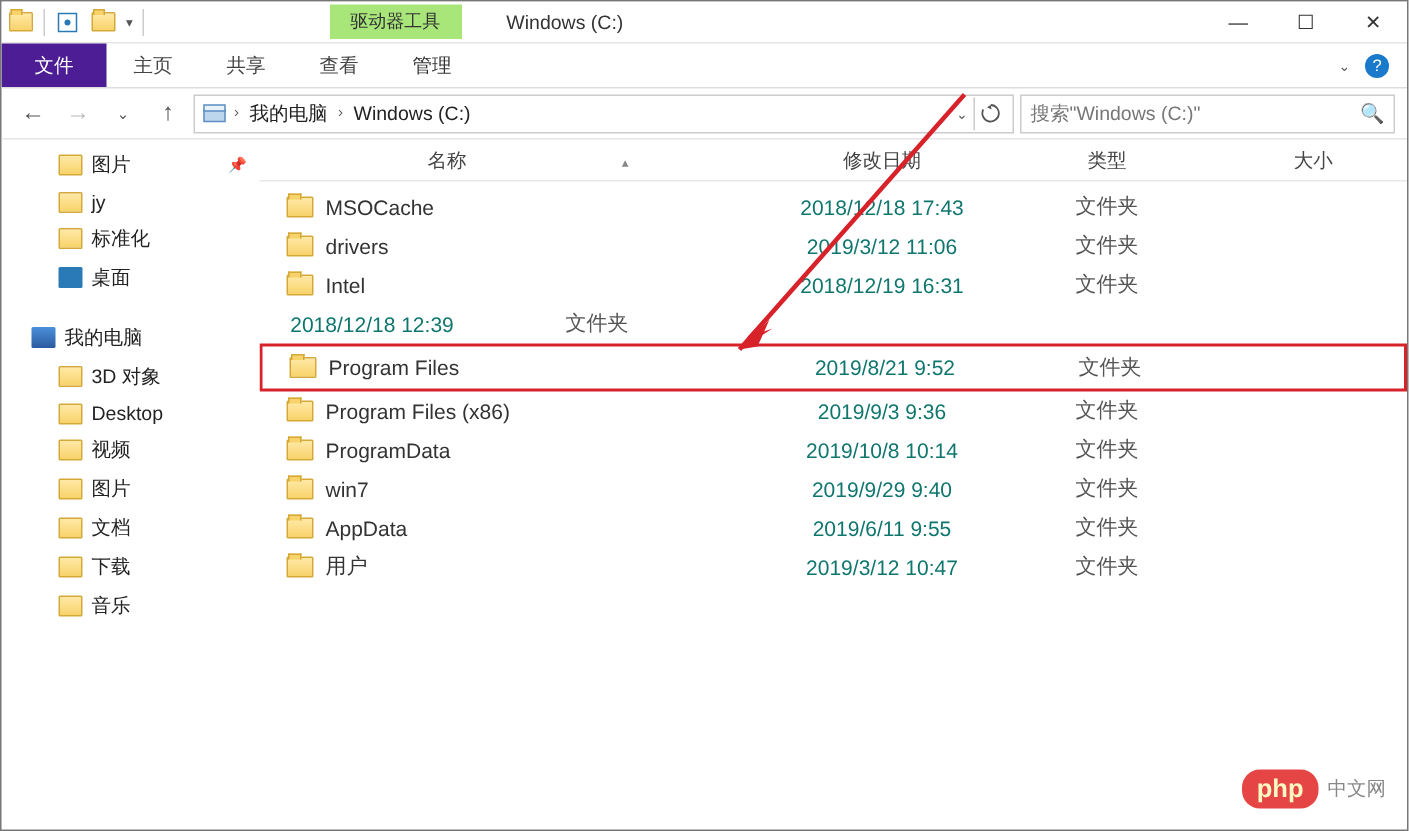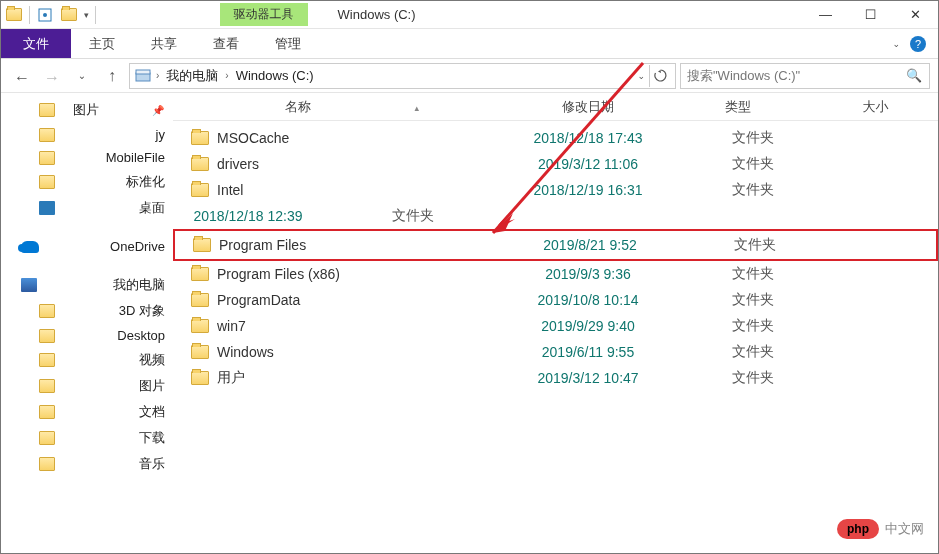--- a/index.html
+++ b/index.html
@@ -36,21 +36,21 @@
     .refresh-btn { width:22px; height:22px; display:flex; align-items:center; justify-content:center; border-left:1px solid #ccc; }
     .search-box { width: 250px; height: 26px; border: 1px solid #ccc; display: flex; align-items: center; padding: 0 6px; color:#777; font-size:13px; }
     .search-box .mag { margin-left:auto; color:#555; }
     
     
     .main { display: flex; height: calc(554px - 28px - 30px - 34px); }
     .sidebar { width: 172px; overflow-y: auto; padding: 4px 0; position:relative; }
     .sidebar::-webkit-scrollbar { width: 16px; }
     .sidebar::-webkit-scrollbar-track { background:#f0f0f0; }
     .sidebar::-webkit-scrollbar-thumb { background:#c2c2c2; }
-    .sb-item { display:flex; align-items:center; padding: 4px 8px 4px 32px; font-size:13px; color:#222; gap:18px; position:relative;justify-content:space-between; }
+    .sb-item { display:flex; align-items:center; padding: 4px 8px 4px 32px; font-size:13px; color:#222; gap:6px; position:relative; }
     .sb-item.l1 { padding-left: 20px; font-weight: normal; }
     .sb-item.l2 { padding-left: 38px; }
     .sb-icon { width:16px; height:14px; flex-shrink:0; }
     .sb-folder { background: linear-gradient(#ffe9a6,#f8d36b); border: 1px solid #d4a93a; border-radius:1px; }
     .sb-desktop { background:#2a7ab8; border-radius:1px; }
     .sb-onedrive { width:18px; height:12px; background:#0078d4; border-radius:6px 6px 3px 3px; position:relative; }
     .sb-onedrive::before { content:''; position:absolute; left:-3px; top:3px; width:8px; height:8px; background:#0078d4; border-radius:50%; }
     .sb-pc { background: linear-gradient(#4a90d9,#2c5aa0); border-radius:1px; }
     .sb-pin { color:#666; font-size:10px; margin-left:auto; }
     
@@ -60,31 +60,31 @@
     .col-name { width: 340px; }
     .col-date { width: 150px; }
     .col-type { width: 150px; }
     .col-size { flex:1; }
     
     .file-list { flex:1; overflow:auto; padding-top:4px; }
     .file-row { display:flex; align-items:center; height:26px; font-size:14px; color:#333; }
     .file-row.highlighted { border: 2px solid #d8222a; padding:2px 0; height:32px; }
     .file-name-cell { width: 340px; display:flex; align-items:center; gap:8px; padding-left:18px; }
     .file-date-cell { width: 150px; color:#0f766e; }
-    .file-type-cell { width: 150px; color:#555;margin-left:15px; }
+    .file-type-cell { width: 150px; color:#555; }
     .file-size-cell { flex:1; }
     .file-folder-icon { width:18px; height:14px; background: linear-gradient(#ffe9a6,#f8d36b); border:1px solid #d4a93a; border-radius:1px; flex-shrink:0; position:relative; }
     .file-folder-icon::before { content:''; position:absolute; top:-3px; left:0; width:7px; height:3px; background:#f8d36b; border:1px solid #d4a93a; border-bottom:none; }
     
     
     .arrow { position:absolute; pointer-events:none; z-index:10; }
     
     
     .watermark { position:absolute; bottom:14px; right:14px; display:flex; align-items:center; gap:6px; z-index:20; }
-    .wm-badge { background:#e64545; color:#000000; padding:3px 10px; border-radius:12px; font-size:12px; font-weight:bold; }
+    .wm-badge { background:#e64545; color:#fef9c3; padding:3px 10px; border-radius:12px; font-size:17px; font-weight:bold; }
     .wm-text { color:#888; font-size:13px; }
     
     .chev-down { font-size:9px; color:#555; }
   </style>
 </head>
 <body>
 
 <div class="titlebar">
   <div class="qat">
     <span class="qat-icon">
@@ -162,33 +162,25 @@
         <span class="sb-icon sb-folder"></span>
         <span>图片</span>
         <span class="sb-pin">📌</span>
       </div>
       <div class="sb-item l2">
         <span class="sb-icon sb-folder"></span>
         <span>jy</span>
       </div>
       <div class="sb-item l2">
         <span class="sb-icon sb-folder"></span>
-        <span>MobileFile</span>
-      </div>
-      <div class="sb-item l2">
-        <span class="sb-icon sb-folder"></span>
         <span>标准化</span>
       </div>
       <div class="sb-item l2">
         <span class="sb-icon sb-desktop"></span>
         <span>桌面</span>
-      </div>
-      <div class="sb-item l1" style="margin-top: 14px;">
-        <span class="sb-icon sb-onedrive"></span>
-        <span>OneDrive</span>
       </div>
       <div class="sb-item l1" style="margin-top: 14px;">
         <span class="sb-icon sb-pc"></span>
         <span>我的电脑</span>
       </div>
       <div class="sb-item l2">
         <span class="sb-icon sb-folder"></span>
         <span>3D 对象</span>
       </div>
       <div class="sb-item l2">
@@ -289,21 +281,21 @@
             <span class="file-folder-icon"></span>
             <span>win7</span>
           </div>
           <div class="file-date-cell">2019/9/29 9:40</div>
           <div class="file-type-cell">文件夹</div>
           <div class="file-size-cell"></div>
         </div>
         <div class="file-row">
           <div class="file-name-cell">
             <span class="file-folder-icon"></span>
-            <span>Windows</span>
+            <span>AppData</span>
           </div>
           <div class="file-date-cell">2019/6/11 9:55</div>
           <div class="file-type-cell">文件夹</div>
           <div class="file-size-cell"></div>
         </div>
         <div class="file-row">
           <div class="file-name-cell">
             <span class="file-folder-icon"></span>
             <span>用户</span>
           </div>

